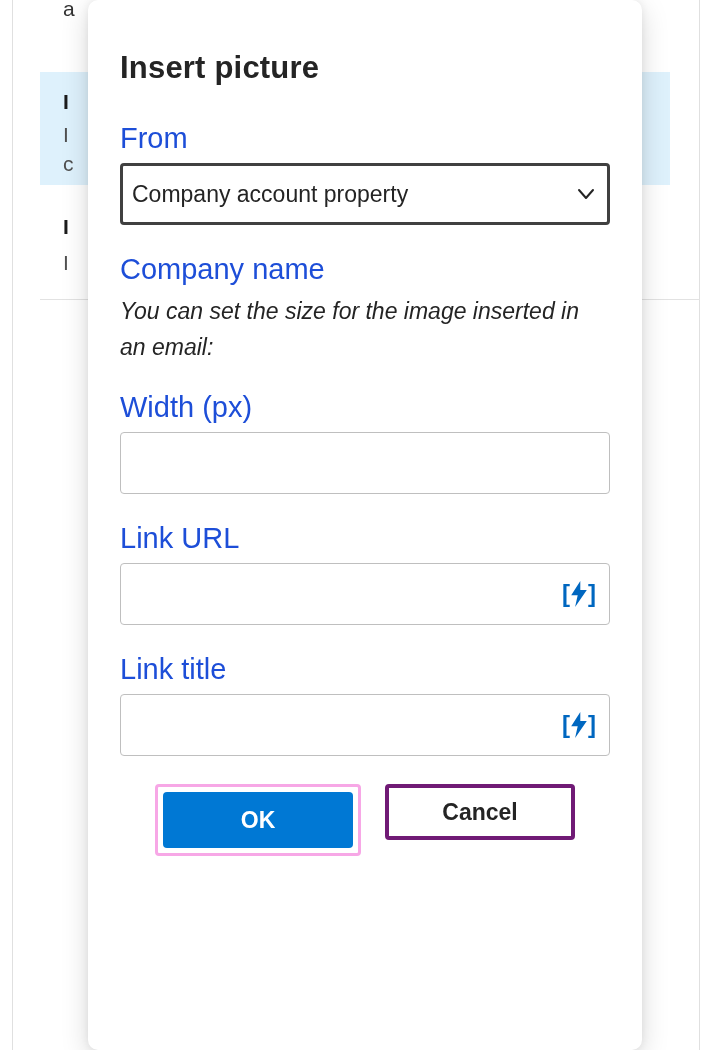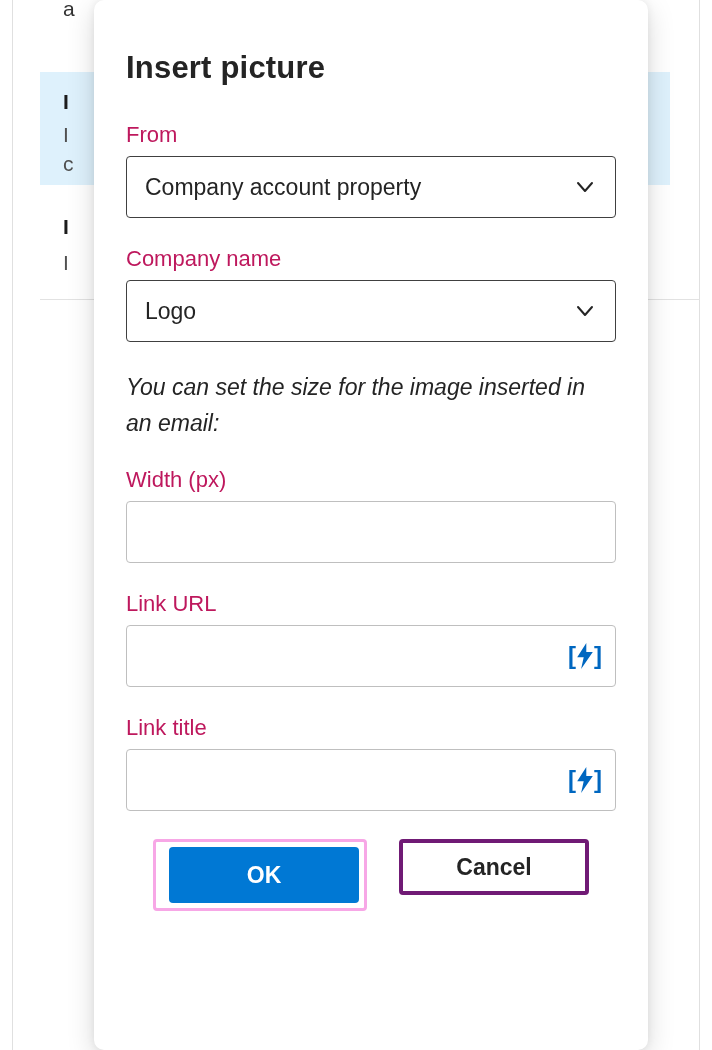--- a/index.html
+++ b/index.html
@@ -53,51 +53,51 @@
   .bg-divider {
     position: absolute;
     left: 40px;
     top: 299px;
     width: 660px;
     height: 1px;
     background: #e2e2e2;
   }
   .modal {
     position: absolute;
-    left: 94px;
+    left: 88px;
     top: 0;
     width: 554px;
     height: 1050px;
     background: #ffffff;
     border-radius: 10px;
     box-shadow: 0 8px 28px rgba(0,0,0,0.15), 0 0 8px rgba(0,0,0,0.07);
     padding: 50px 32px 40px 32px;
   }
   .modal-title {
     font-size: 31px;
     font-weight: 700;
     color: #242424;
     letter-spacing: 0.2px;
     margin-bottom: 36px;
   }
   .field-label {
-    font-size: 22px;
-    color: #be185d;
+    font-size: 29px;
+    color: #1d4ed8;
     margin-bottom: 8px;
   }
   .select-box {
     position: relative;
     width: 100%;
     height: 62px;
-    border: 1px solid #404040;
-    border-radius: 4px;
-    background: #fff;
-    display: flex;
-    align-items: center;
-    padding: 0 18px;
+    border: 3px solid #404040;
+    border-radius: 4px;
+    background: #fff;
+    display: flex;
+    align-items: center;
+    padding: 0 9px;
     cursor: pointer;
     margin-bottom: 28px;
   }
   .select-text {
     font-size: 23px;
     color: #242424;
     flex: 1;
   }
   .chevron {
     width: 24px;
@@ -180,21 +180,20 @@
   .btn {
     width: 190px;
     height: 56px;
     font-size: 23px;
     border-radius: 4px;
     cursor: pointer;
     display: flex;
     align-items: center;
     justify-content: center;
     font-family: inherit;
-    margin-left: 8px;
   }
   .btn-primary {
     background: #0078d4;
     color: #fff;
     border: none;
     font-weight: 600;
   }
   .btn-secondary {
     background: #fff;
     color: #242424;
@@ -228,28 +227,20 @@
     <div class="select-box">
       <span class="select-text">Company account property</span>
       <span class="chevron">
         <svg viewBox="0 0 24 24" fill="none" stroke="#242424" stroke-width="2" stroke-linecap="round" stroke-linejoin="round">
             <polyline points="5 8 12 16 19 8"></polyline>
           </svg>
       </span>
     </div>
 
     <div class="field-label">Company name</div>
-    <div class="select-box">
-      <span class="select-text">Logo</span>
-      <span class="chevron">
-        <svg viewBox="0 0 24 24" fill="none" stroke="#242424" stroke-width="2" stroke-linecap="round" stroke-linejoin="round">
-            <polyline points="5 8 12 16 19 8"></polyline>
-          </svg>
-      </span>
-    </div>
 
     <div class="help-text">You can set the size for the image inserted in an email:</div>
 
     <div class="size-row">
       <div class="size-col">
         <div class="field-label">Width (px)</div>
         <input class="text-input" type="text" style="">
       </div>
     </div>
 

